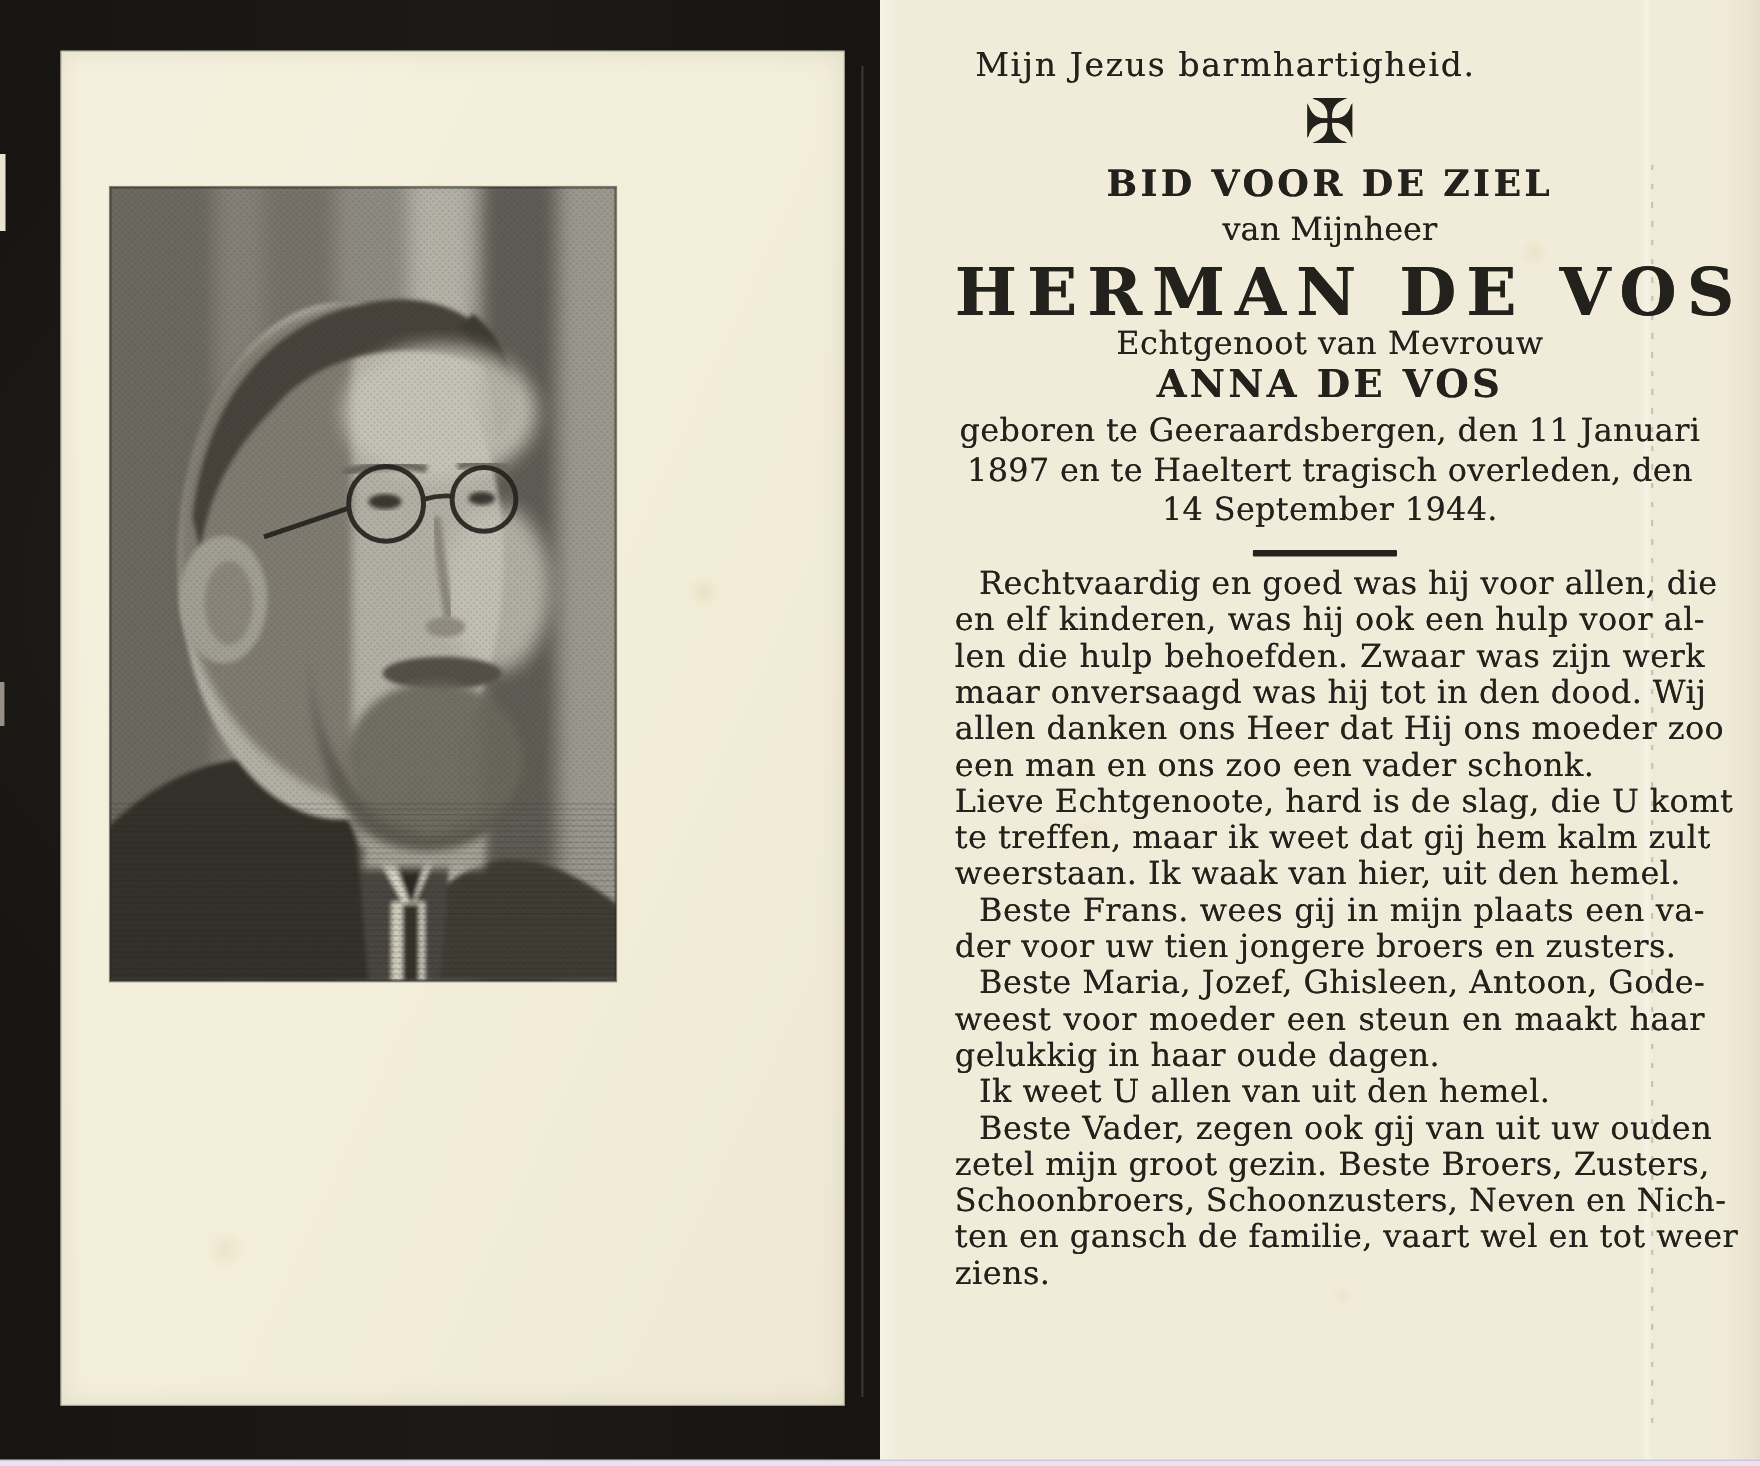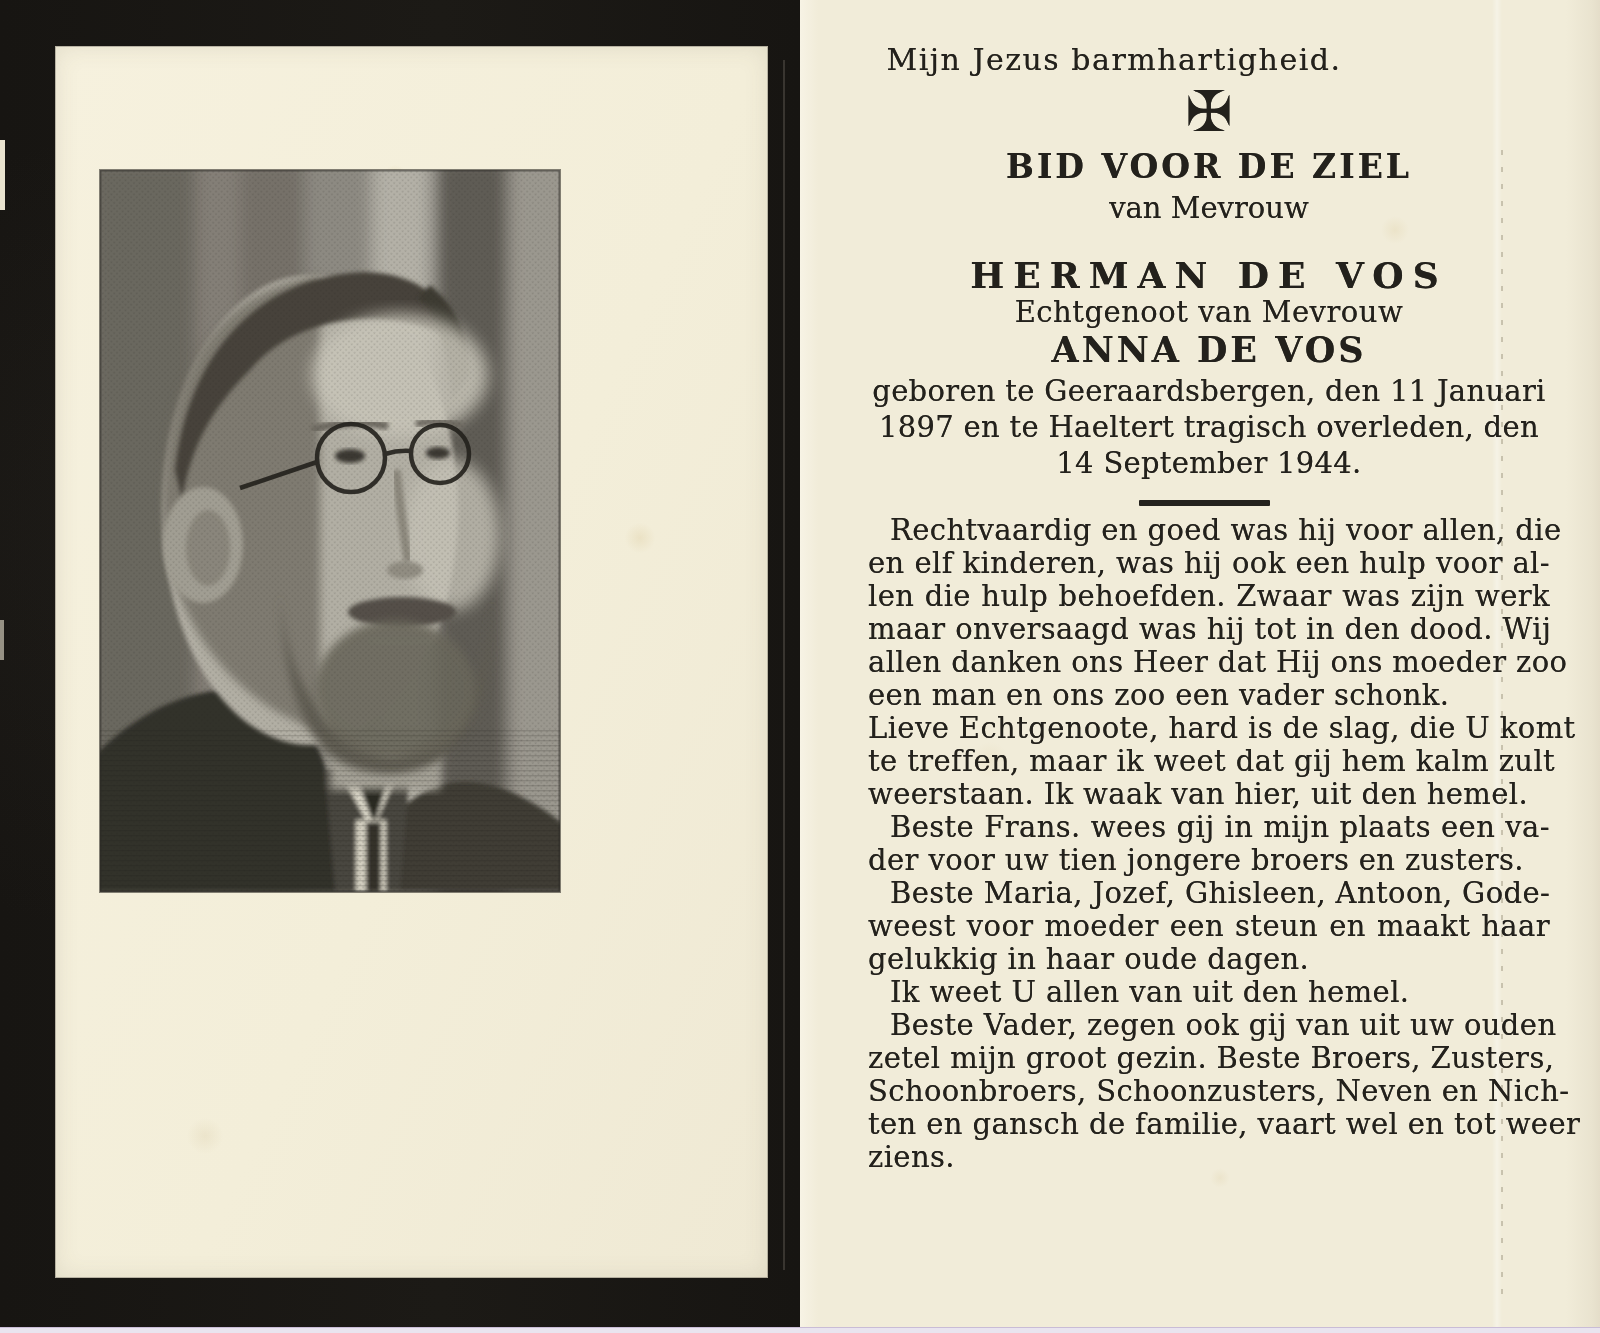--- a/index.html
+++ b/index.html
@@ -56,21 +56,21 @@
   }
   .fold-crease{
     position:absolute;left:701px;top:150px;width:2px;height:1150px;
     background:repeating-linear-gradient(180deg, rgba(95,85,60,.28) 0 5px, rgba(95,85,60,0) 5px 17px);
   }
   .pr-abs{position:absolute;left:68px;width:682px;text-align:center;}
   .invocation{top:42px;font-size:30px;letter-spacing:1.5px;transform:translateX(-95px);}
   .cross{top:84px;font-size:56px;line-height:1;font-family:"DejaVu Sans",sans-serif;}
   .pray{top:147px;font-size:33px;font-weight:bold;letter-spacing:3px;}
   .van{top:191px;font-size:29px;}
-  .name{top:231px;font-size:36px;font-weight:600;letter-spacing:9px;white-space:nowrap;margin-top:23px;}
+  .name{top:231px;font-size:60px;font-weight:600;letter-spacing:9px;white-space:nowrap;}
   .echt{top:295px;font-size:29px;letter-spacing:.5px;}
   .anna{top:329px;font-size:35px;font-weight:bold;letter-spacing:3px;}
   .vitals{top:373px;font-size:29px;line-height:36px;letter-spacing:.3px;}
   .divider{
     position:absolute;left:339px;top:500px;width:131px;height:6px;
     background:#24221d;border-radius:1px;
   }
   .bodytext{top:514px;font-size:29px;line-height:33px;text-align:left;letter-spacing:.4px;}
   .bodytext .line{text-align:justify;text-align-last:justify;white-space:nowrap;}
   .bodytext .line.end{text-align-last:left;}
@@ -186,21 +186,21 @@
   <div class="panel-right">
     <div class="fold-light"></div>
     <div class="fold-crease"></div>
 
     <div class="pr-abs invocation">Mijn Jezus barmhartigheid.</div>
 
     <div class="pr-abs cross">✠</div>
 
     <div class="pr-abs pray">BID VOOR DE ZIEL</div>
 
-    <div class="pr-abs van">van Mevrouw</div>
+    <div class="pr-abs van">van Mijnheer</div>
 
     <div class="pr-abs name">HERMAN DE VOS</div>
 
     <div class="pr-abs echt">Echtgenoot van Mevrouw</div>
 
     <div class="pr-abs anna">ANNA DE VOS</div>
 
     <div class="pr-abs vitals">
         <div class="line">geboren te Geeraardsbergen, den 11 Januari</div>
         <div class="line">1897 en te Haeltert tragisch overleden, den</div>

